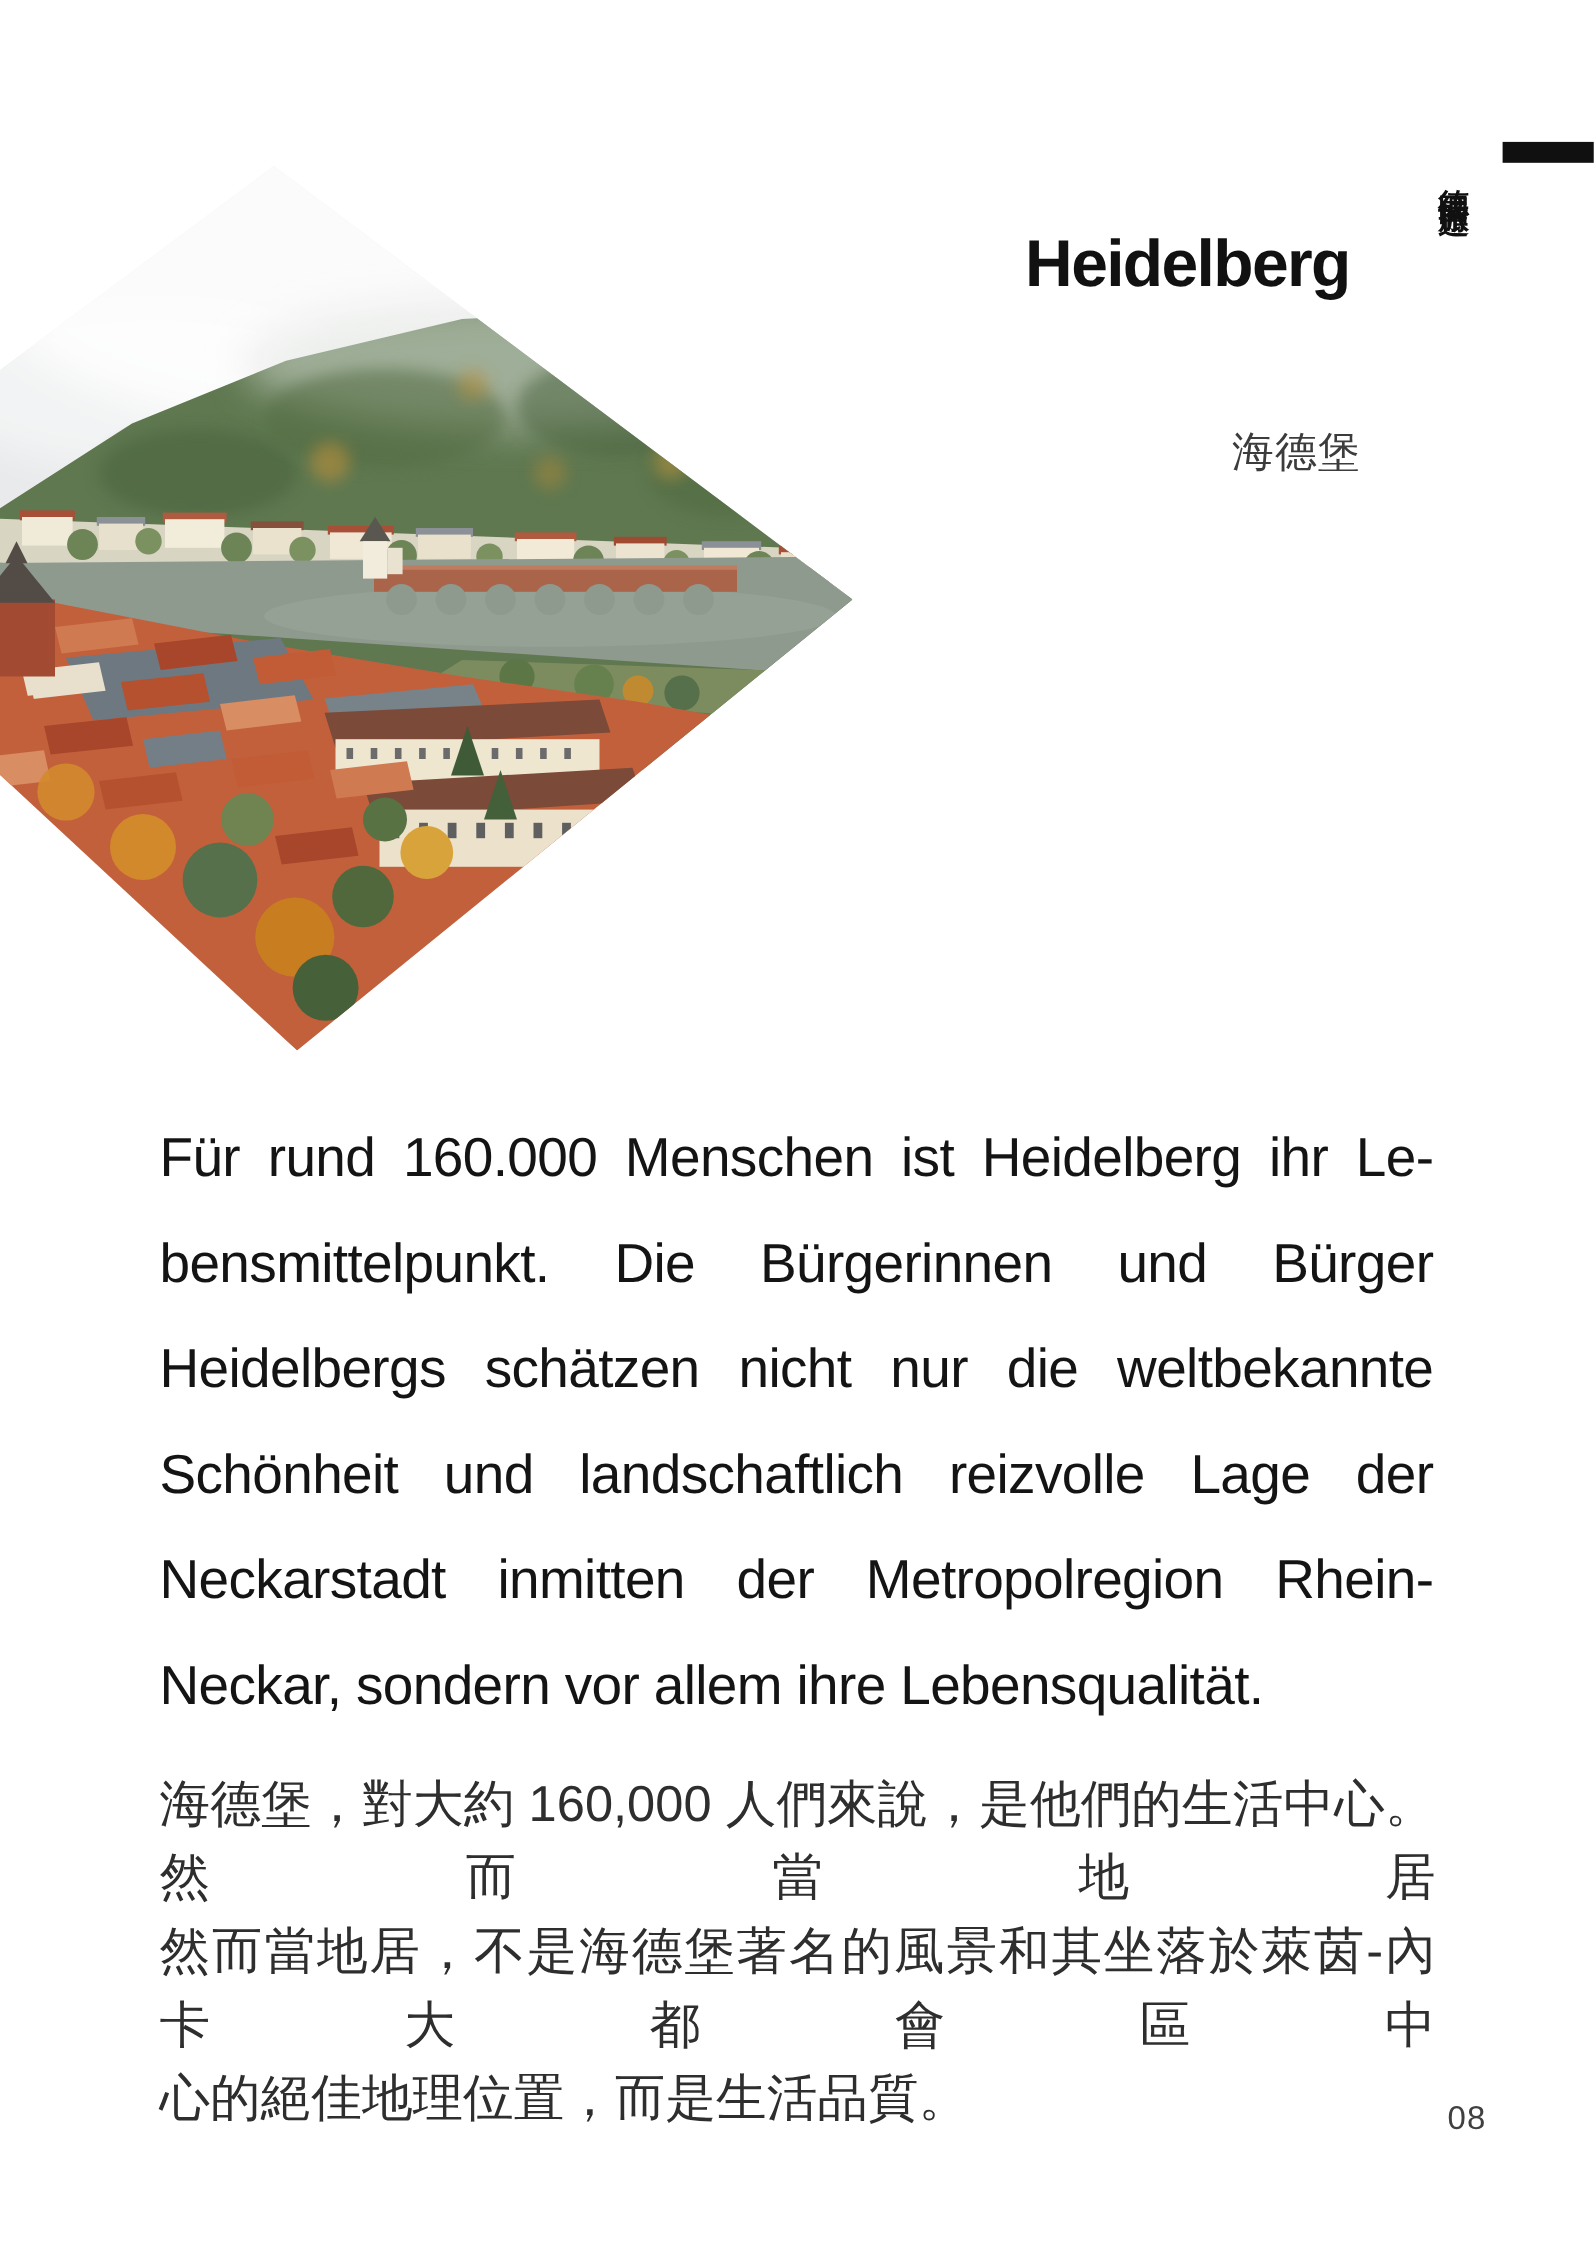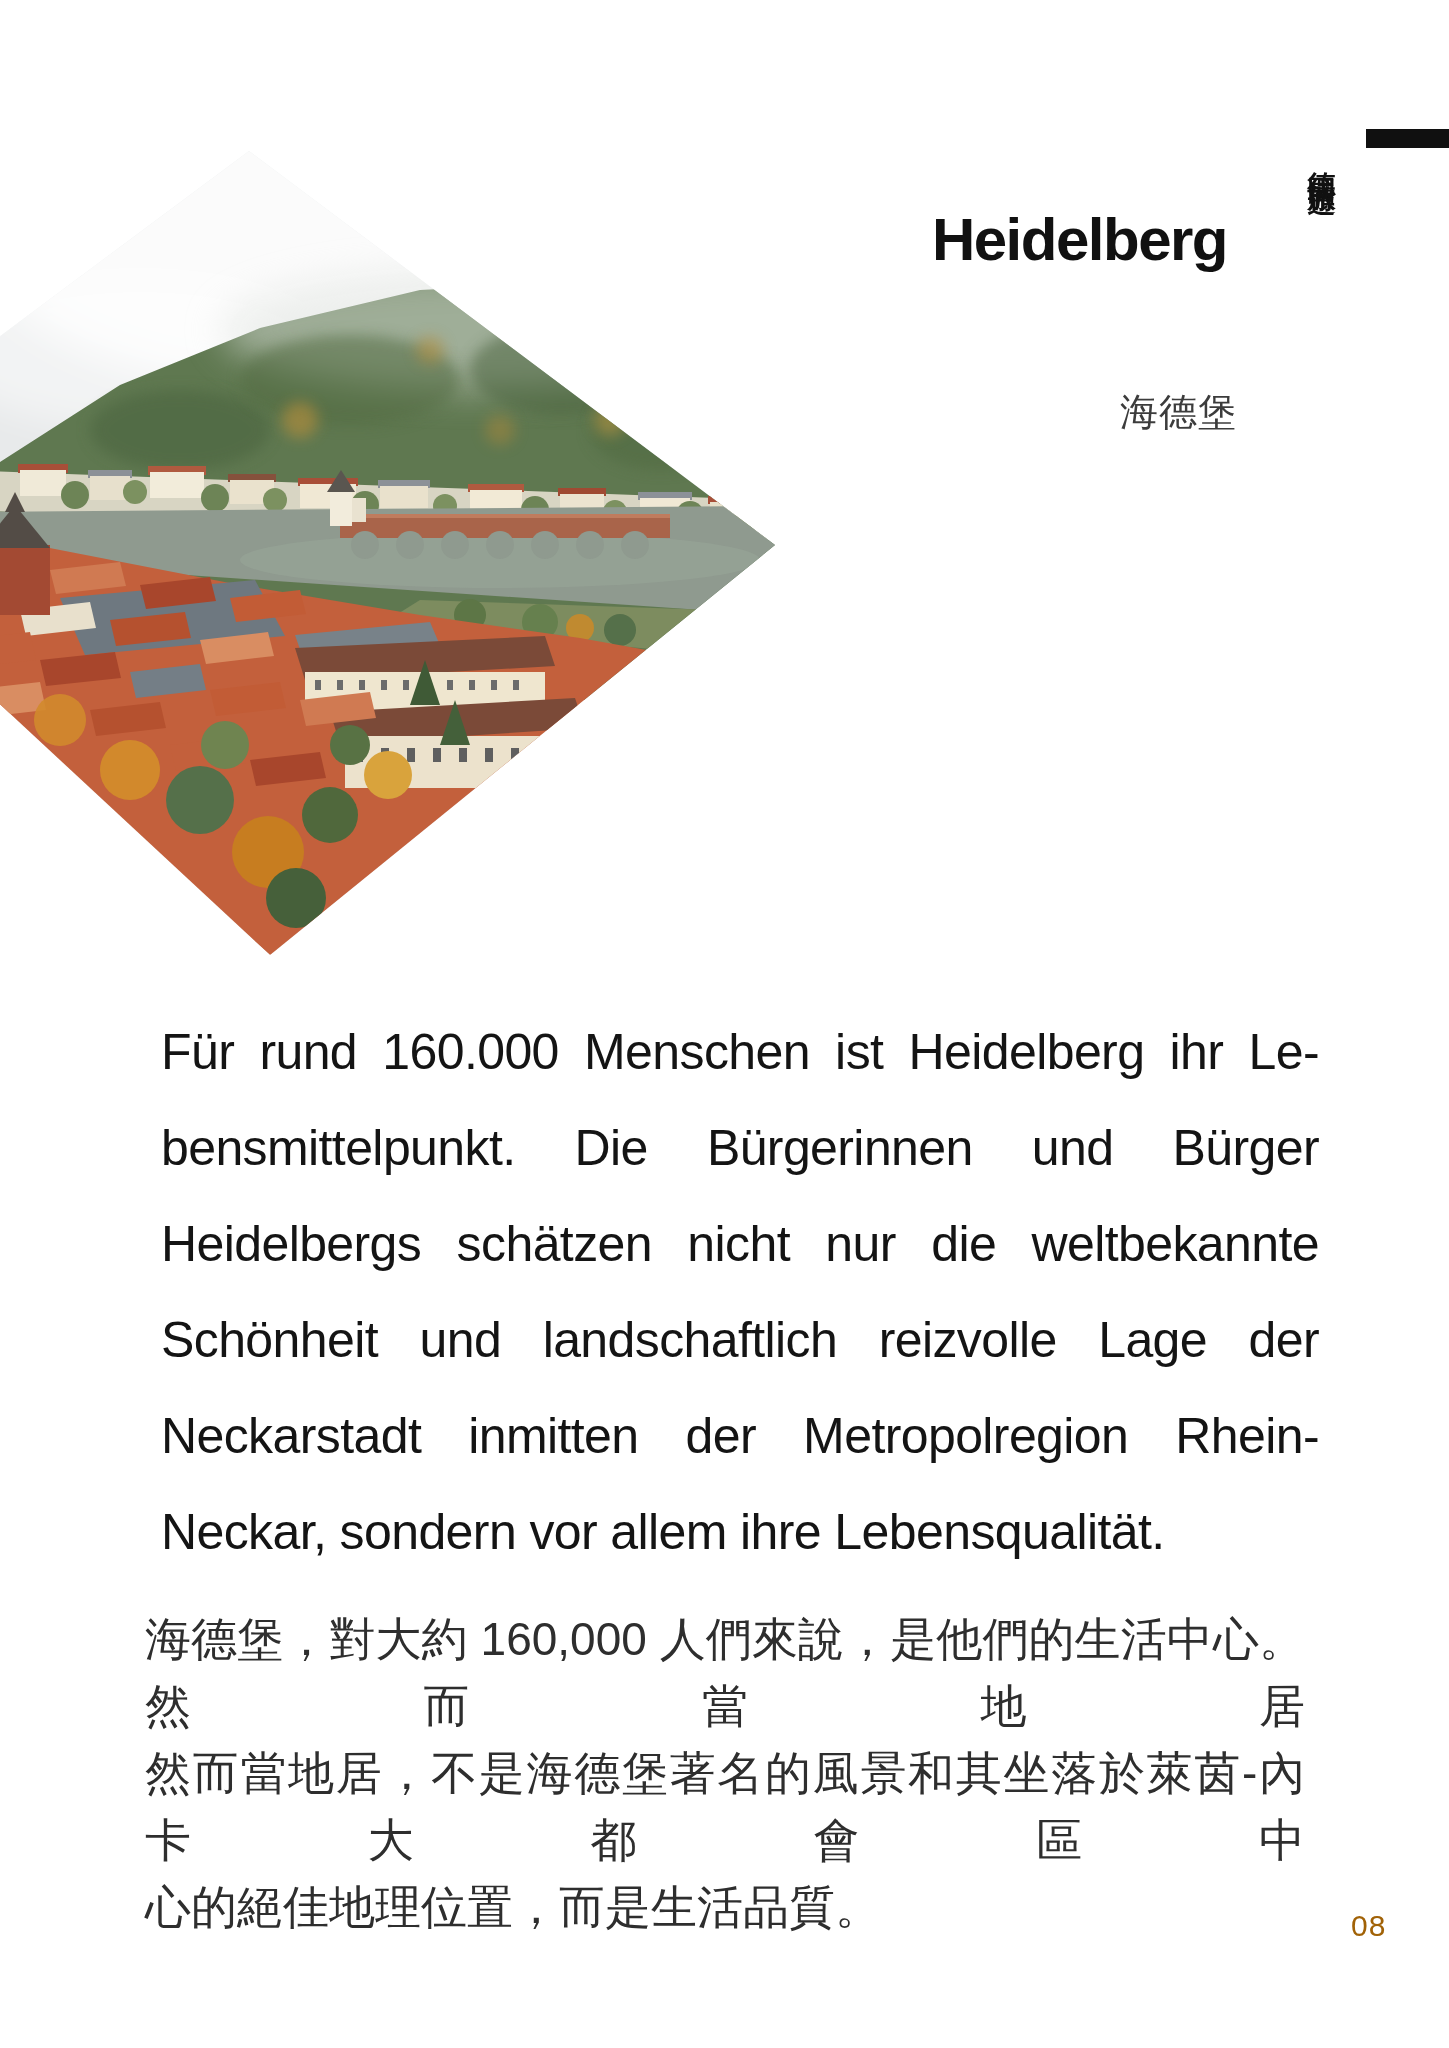--- a/index.html
+++ b/index.html
@@ -20,36 +20,36 @@
   }
 
   .subtitle-cn{
     position:absolute;top:393px;right:212px;
     font-size:38px;font-weight:400;color:#3c3c3c;line-height:1;letter-spacing:1px;text-align:center;
   }
 
   .photo-wrap{position:absolute;top:0;left:0;width:810px;height:970px;}
 
   .german-block{
-    position:absolute;top:1004px;left:161px;width:1158px;
+    position:absolute;top:1004px;left:145px;width:1158px;
     font-size:50px;font-weight:500;color:#141414;letter-spacing:-0.6px;
   }
   .jline{line-height:96px;text-align:justify;text-align-last:justify;}
   .jline.last{text-align-last:left;}
 
   .chinese-block{
     position:absolute;top:1606px;left:145px;width:1160px;
     font-size:46px;font-weight:400;color:#2e2e2e;
   }
   .cline{line-height:67px;text-align:justify;text-align-last:justify;}
   .cline.last{text-align-last:left;}
 
   .page-number{
     position:absolute;top:1911px;left:1316px;
-    font-size:30px;color:#a16207;letter-spacing:1px;line-height:1;margin-left:35px;
+    font-size:30px;color:#404040;letter-spacing:1px;line-height:1;
   }
 </style>
 </head>
 <body>
 
 <div class="page">
 
   <div class="accent-bar" style="background: rgb(16, 16, 16);"></div>
 
   <div class="vertical-tag">德國旅遊</div>

